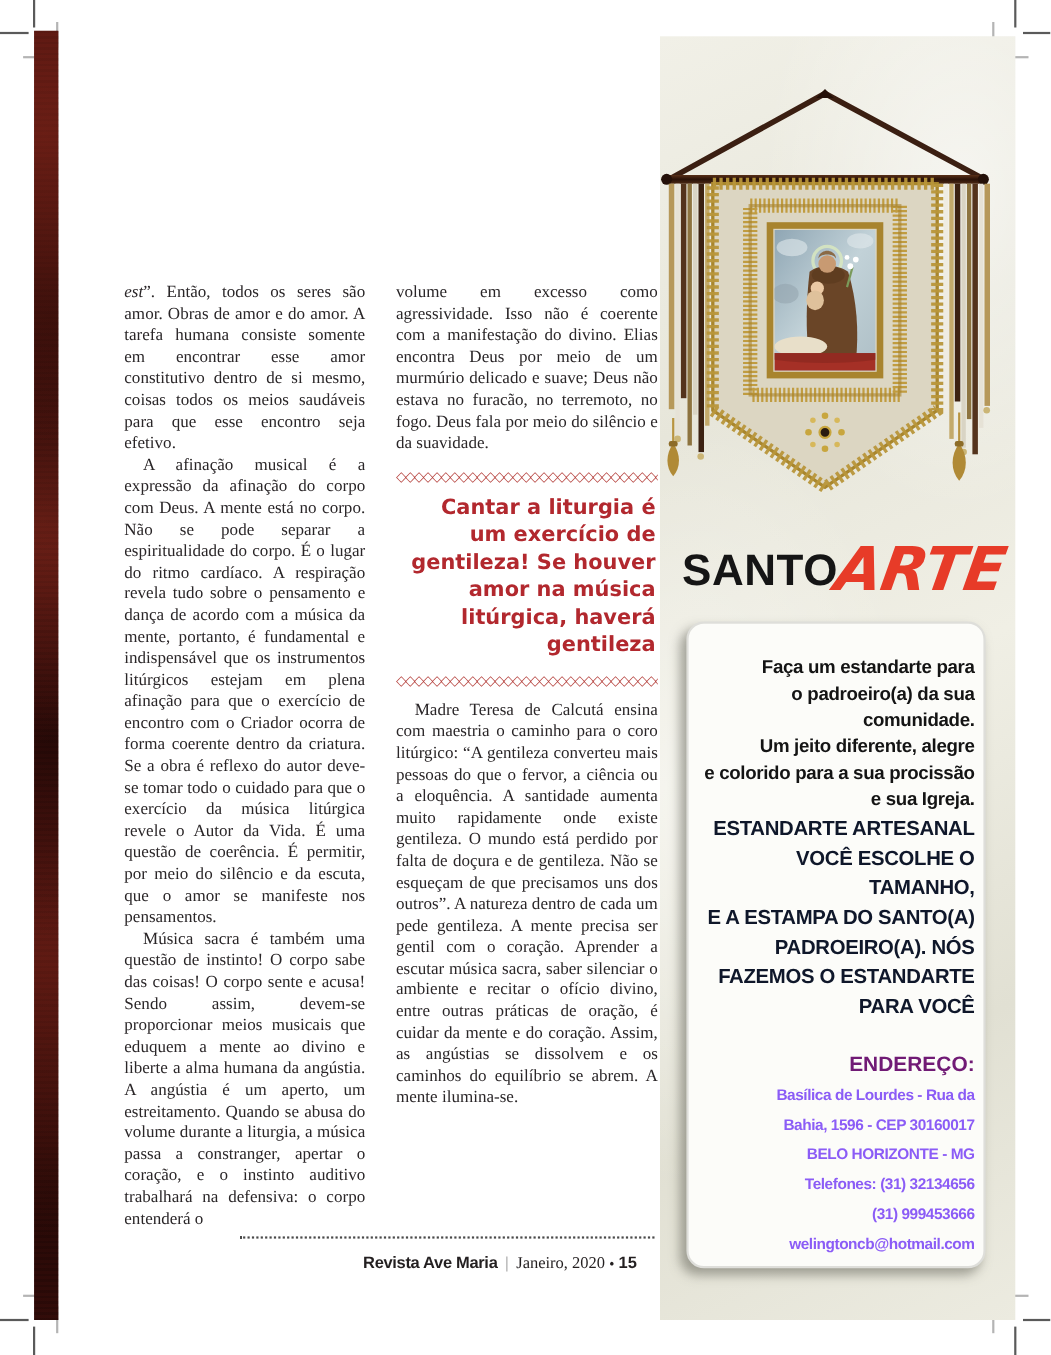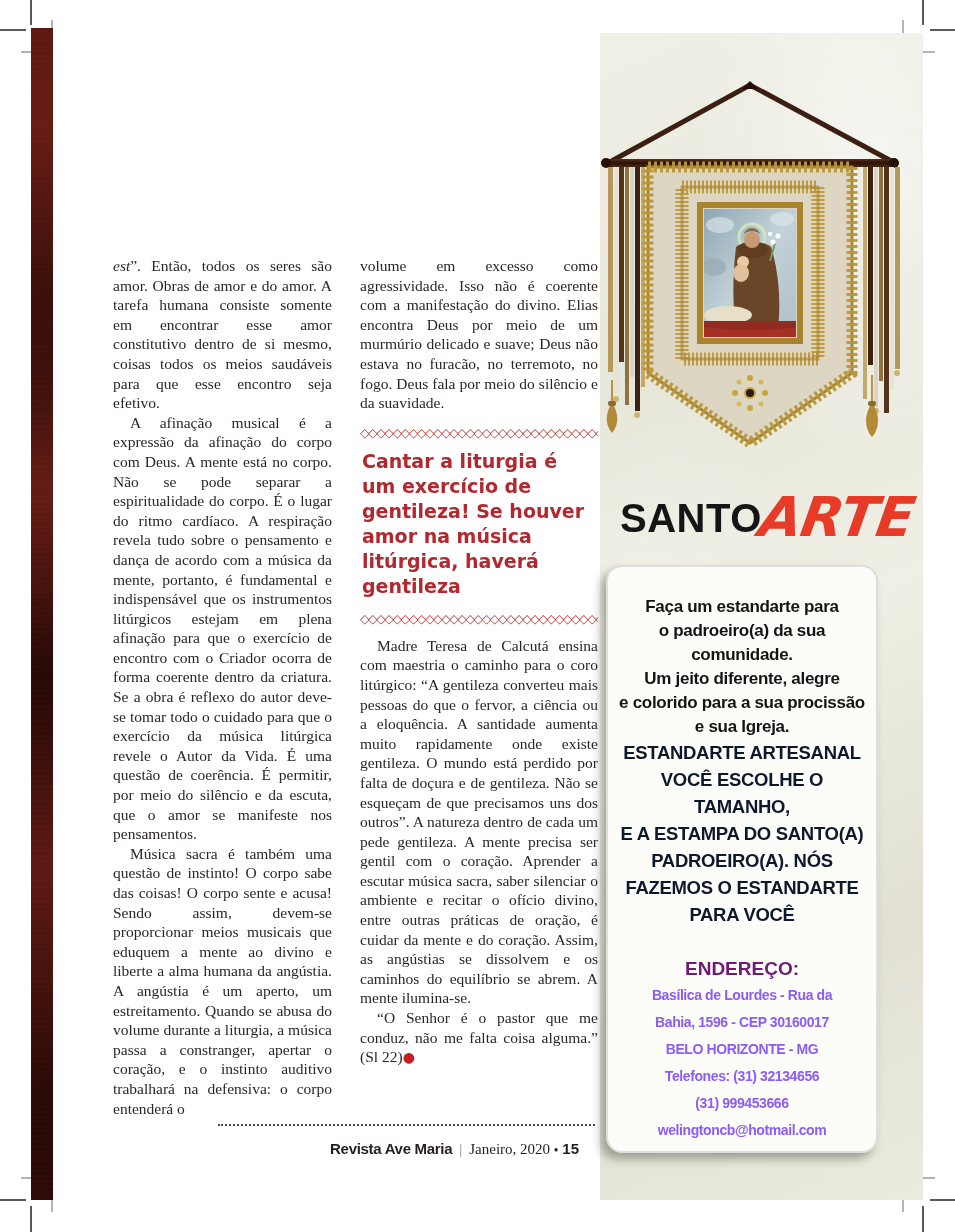--- a/index.html
+++ b/index.html
@@ -28,21 +28,21 @@
   .col1{left:113px;width:219px;}
   .col2{left:360px;width:238px;}
   .body-p{margin:0;font-size:15.5px;line-height:19.6px;text-align:justify;text-indent:17px;}
   .body-p.no-indent{text-indent:0;}
   .end-dot{color:#c41e1e;font-size:14px;font-family:"DejaVu Sans",sans-serif;}
 
   .ornament{color:#b5403c;font-family:"DejaVu Sans",sans-serif;font-size:12.5px;
     letter-spacing:-1.5px;white-space:nowrap;overflow:hidden;text-align:center;
     margin:13px 0 9px;line-height:14px;}
   .pull-quote{font-family:"DejaVu Sans",sans-serif;font-weight:bold;font-size:19px;
-    line-height:25px;color:#b2282e;text-align:left;margin:8px 2px;}
+    line-height:25px;color:#b2282e;text-align:right;margin:8px 2px;}
 
   
   .footer{position:absolute;left:218px;top:1124px;width:377px;}
   .footer-rule{border-top:2px dotted #4a4a4a;height:0;}
   .footer-text{margin-top:14px;text-align:right;padding-right:16px;font-size:15px;color:#231f20;white-space:nowrap;}
   .f-mag{font-family:"Liberation Sans",sans-serif;font-weight:bold;letter-spacing:-0.3px;}
   .f-sep{color:#8a8a8a;margin:0 7px;font-weight:normal;}
   .f-issue{font-family:"Liberation Serif",serif;}
   .f-bullet{font-weight:bold;margin:0 4px;font-size:12px;}
   .f-page{font-family:"Liberation Sans",sans-serif;font-weight:bold;}
@@ -55,23 +55,23 @@
       linear-gradient(155deg,#f1f0e7 0%,#e7e6da 28%,#f0efe5 52%,#e1e0d3 78%,#ecebe0 100%);}
   .banner-svg{position:absolute;left:0;top:42px;width:323px;height:420px;}
 
   .logo{position:absolute;top:452px;left:20px;width:283px;text-align:center;white-space:nowrap;}
   .logo-black{font-family:"Liberation Sans",sans-serif;font-weight:900;font-size:40px;
     letter-spacing:0.5px;color:#151515;}
   .logo-red{display:inline-block;font-family:"DejaVu Sans",sans-serif;font-weight:bold;
     font-style:italic;font-size:55px;color:#e73b28;transform:skewX(-9deg);
     vertical-align:-4px;margin-left:-2px;letter-spacing:-1px;}
 
-  .card{position:absolute;top:532px;left:6px;width:272px;height:588px;box-sizing:border-box;
+  .card{position:absolute;top:532px;left:24px;width:272px;height:588px;box-sizing:border-box;
     padding:28px 8px 0;border-radius:16px;background:#fcfcf9;border:2px solid #dededa;
-    box-shadow:-5px 6px 10px rgba(100,100,90,.55);text-align:center;}
+    box-shadow:-5px 6px 10px rgba(100,100,90,.55);text-align:right;}
   .card-intro{font-family:"Liberation Sans",sans-serif;font-weight:bold;font-size:17px;
     line-height:24px;color:#141414;white-space:pre-line;letter-spacing:-0.3px;}
   .card-pitch{font-family:"Liberation Sans",sans-serif;font-weight:bold;
     font-size:18.5px;line-height:27px;color:#0f172a;white-space:pre-line;letter-spacing:-0.3px;}
   .card-addr-title{margin-top:28px;font-family:"Liberation Sans",sans-serif;font-weight:bold;
     font-size:19px;line-height:26px;color:#701a75;}
   .card-addr{font-family:"Liberation Sans",sans-serif;font-weight:bold;font-size:14px;
     line-height:27px;color:#8b5cf6;white-space:pre-line;letter-spacing:-0.4px;}
 </style>
 </head>
@@ -103,21 +103,20 @@
     <p class="body-p">A afinação musical é a expressão da afinação do corpo com Deus. A mente está no corpo. Não se pode separar a espiritualidade do corpo. É o lugar do ritmo cardíaco. A respiração revela tudo sobre o pensamento e dança de acordo com a música da mente, portanto, é fundamental e indispensável que os instrumentos litúrgicos estejam em plena afinação para que o exercício de encontro com o Criador ocorra de forma coerente dentro da criatura. Se a obra é reflexo do autor deve-se tomar todo o cuidado para que o exercício da música litúrgica revele o Autor da Vida. É uma questão de coerência. É permitir, por meio do silêncio e da escuta, que o amor se manifeste nos pensamentos.</p>
     <p class="body-p">Música sacra é também uma questão de instinto! O corpo sabe das coisas! O corpo sente e acusa! Sendo assim, devem-se proporcionar meios musicais que eduquem a mente ao divino e liberte a alma humana da angústia. A angústia é um aperto, um estreitamento. Quando se abusa do volume durante a liturgia, a música passa a constranger, apertar o coração, e o instinto auditivo trabalhará na defensiva: o corpo entenderá o</p>
   </div>
 
   <div class="col col2">
     <p class="body-p no-indent">volume em excesso como agressividade. Isso não é coerente com a manifestação do divino. Elias encontra Deus por meio de um murmúrio delicado e suave; Deus não estava no furacão, no terremoto, no fogo. Deus fala por meio do silêncio e da suavidade.</p>
     <div class="ornament">◇◇◇◇◇◇◇◇◇◇◇◇◇◇◇◇◇◇◇◇◇◇◇◇◇◇◇◇◇◇</div>
     <div class="pull-quote">Cantar a liturgia é um exercício de gentileza! Se houver amor na música litúrgica, haverá gentileza</div>
     <div class="ornament">◇◇◇◇◇◇◇◇◇◇◇◇◇◇◇◇◇◇◇◇◇◇◇◇◇◇◇◇◇◇</div>
     <p class="body-p" style="margin-top:10px;">Madre Teresa de Calcutá ensina com maestria o caminho para o coro litúrgico: “A gentileza converteu mais pessoas do que o fervor, a ciência ou a eloquência. A santidade aumenta muito rapidamente onde existe gentileza. O mundo está perdido por falta de doçura e de gentileza. Não se esqueçam de que precisamos uns dos outros”. A natureza dentro de cada um pede gentileza. A mente precisa ser gentil com o coração. Aprender a escutar música sacra, saber silenciar o ambiente e recitar o ofício divino, entre outras práticas de oração, é cuidar da mente e do coração. Assim, as angústias se dissolvem e os caminhos do equilíbrio se abrem. A mente ilumina-se.</p>
-    <p class="body-p"><span>“O Senhor é o pastor que me conduz, não me falta coisa alguma.” (Sl 22)</span><span class="end-dot">●</span></p>
   </div>
 
   <div class="footer">
     <div class="footer-rule"></div>
     <div class="footer-text">
       <span class="f-mag">Revista Ave Maria</span><span class="f-sep">|</span><span class="f-issue">Janeiro, 2020</span><span class="f-bullet">•</span><span class="f-page">15</span>
     </div>
   </div>
 
   <div class="ad">

